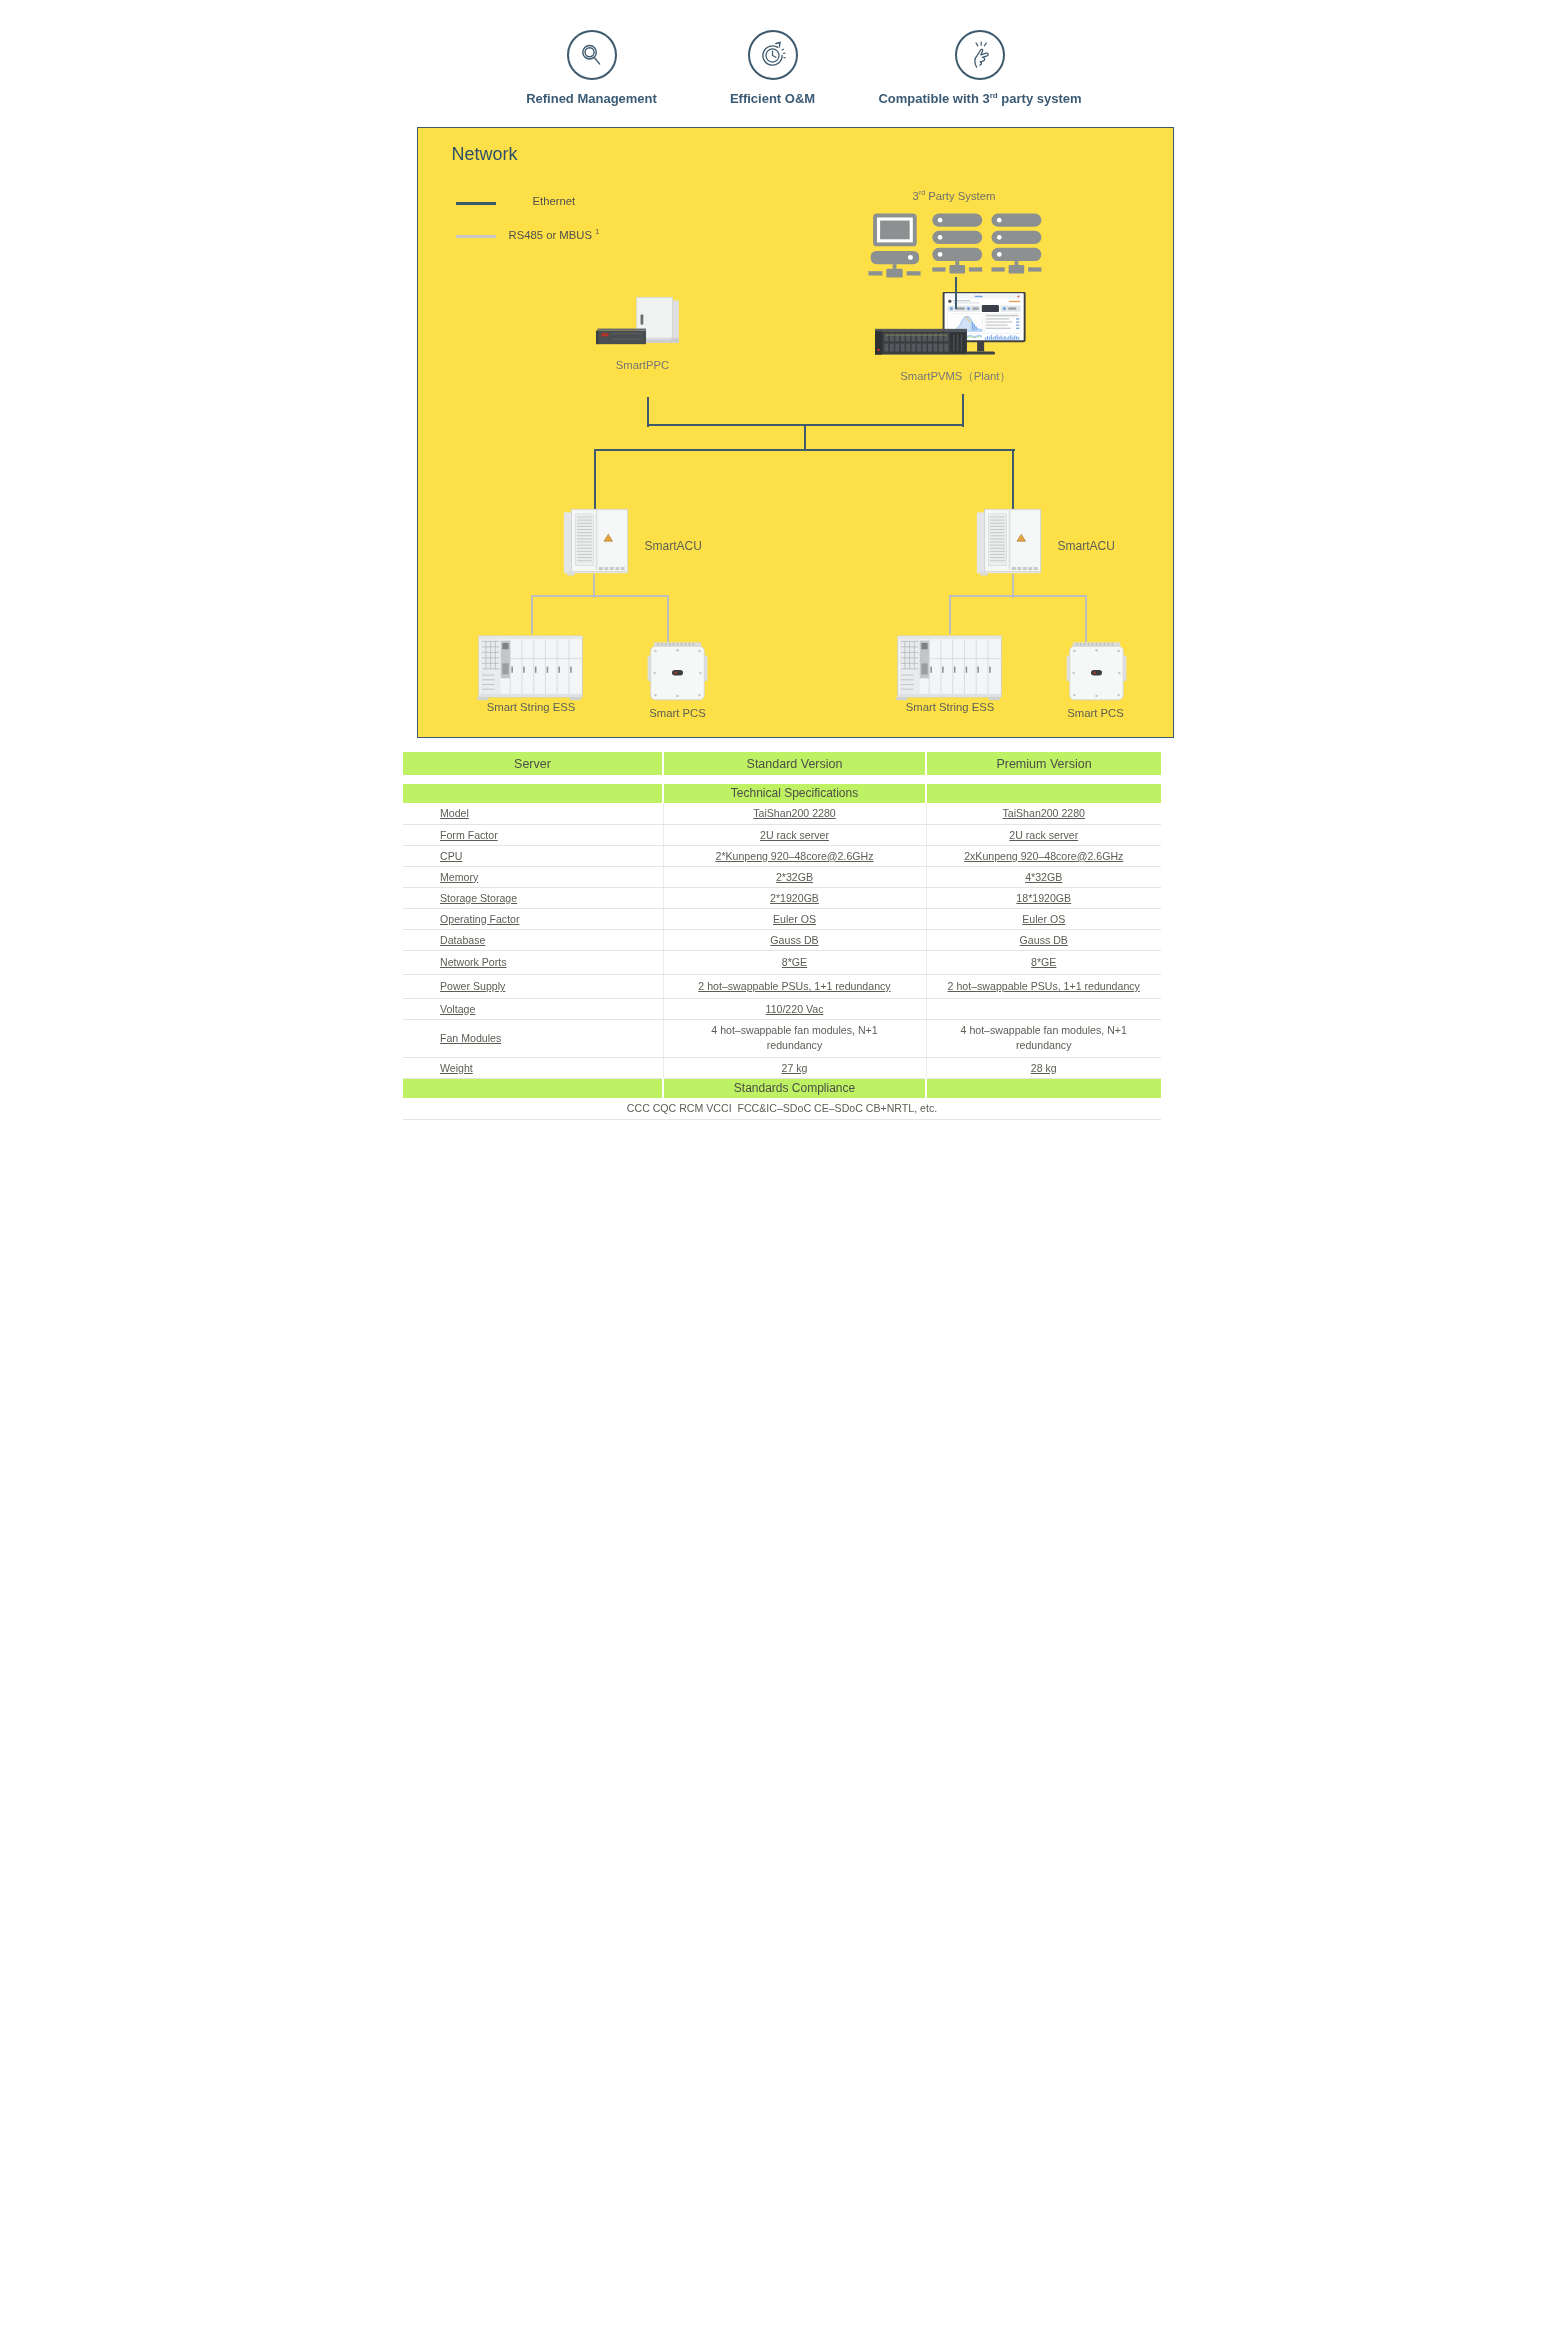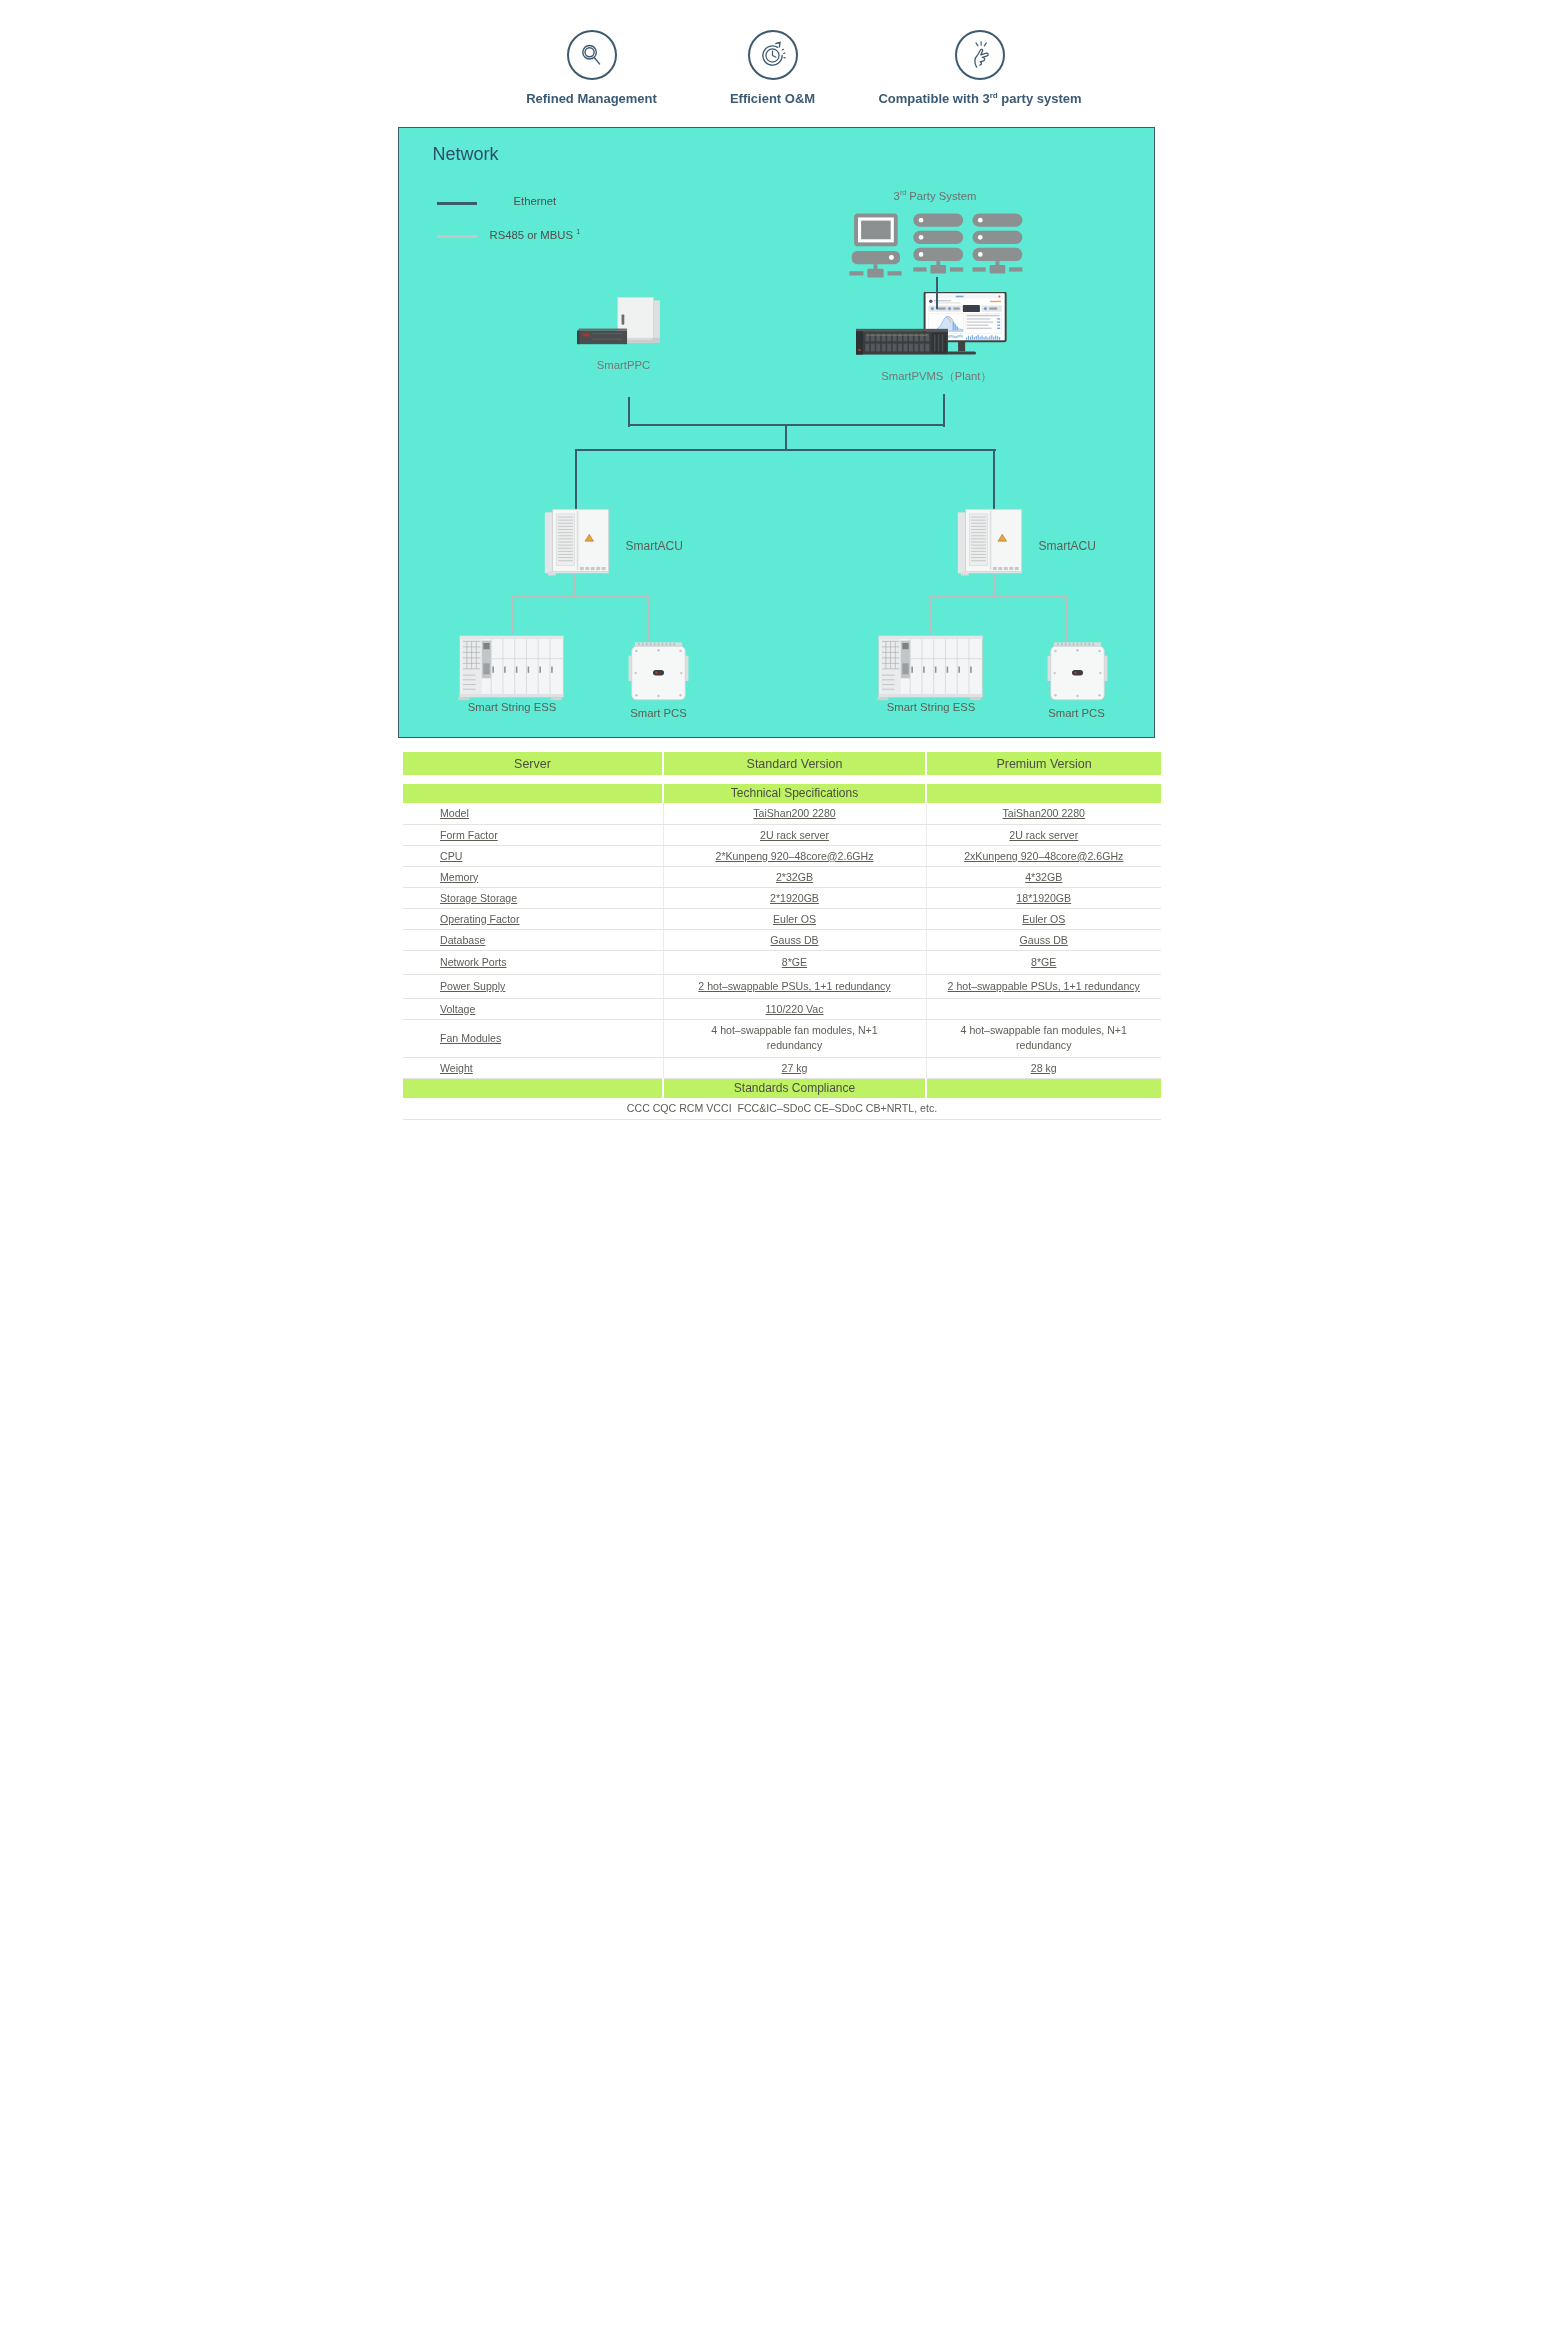--- a/index.html
+++ b/index.html
@@ -12,22 +12,22 @@
   .feature { position:absolute; top:30px; text-align:center; }
   .f1 { left:133px; width:136px; }
   .f2 { left:314px; width:136px; }
   .f3 { left:480px; width:219px; }
   .feature .circle { width:50px; height:50px; border:2px solid #3e5a6e; border-radius:50%;
         margin:0 auto 11px auto; display:flex; align-items:center; justify-content:center; }
   .feature .flabel { font-size:13px; font-weight:bold; color:#3b5a74; white-space:nowrap; }
   sup { font-size:62%; vertical-align:super; }
 
   
-  .network-box { position:relative; margin:0 7px; width:757px; height:611px;
-        border:1.6px solid #3d5a6e; background:#5eead4; }
+  .network-box { position:relative; margin:0 26px; width:757px; height:611px;
+        border:1.6px solid #3d5a6e; background:#fde047; }
   .net-title { position:absolute; left:34px; top:15.6px; font-size:18px; font-weight:500; color:#2d4f6a; }
   .legend-line { position:absolute; height:3.1px; width:40px; left:38px; }
   .legend-label { position:absolute; left:91px; font-size:11.3px; color:#4f4f4f; white-space:nowrap; }
 
   .node-label { position:absolute; font-size:11.3px; color:#757677; text-align:center; white-space:nowrap; }
   .node-label.dark { color:#5d6057; }
 
   .ln { position:absolute; z-index:1; }
   .eth { background:#3d5a6e; }
   .rs  { background:#bdbdbd; }

